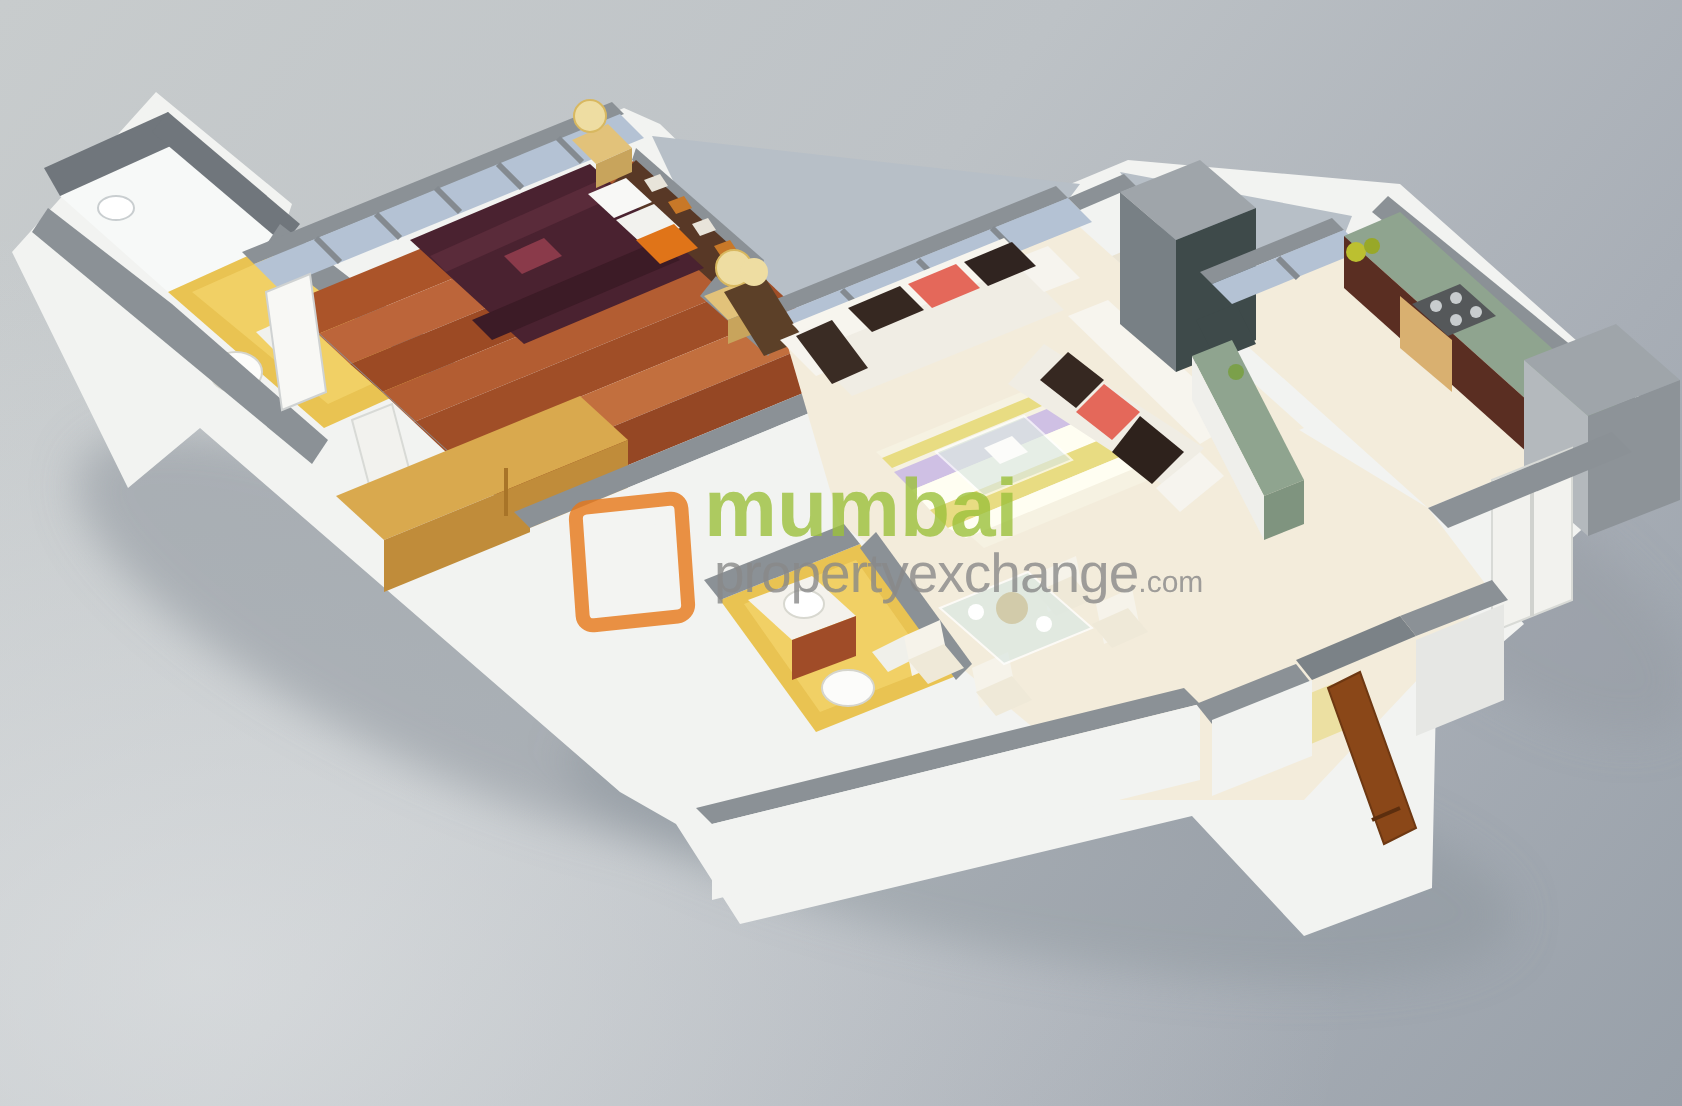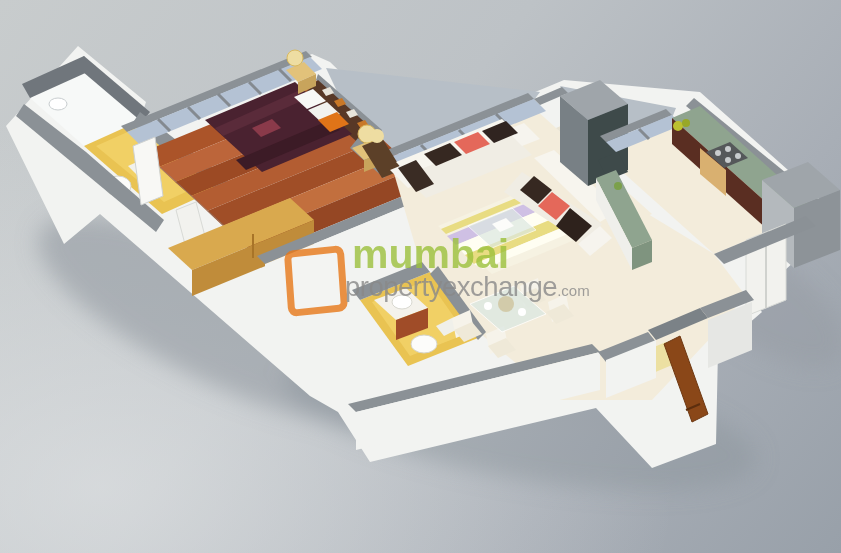--- a/index.html
+++ b/index.html
@@ -23,21 +23,21 @@
     border:7px solid #e87818;border-radius:9px;
     transform:rotate(-4deg) skewY(-2deg);
     background:rgba(255,255,255,.10);
   }
   .wm-mumbai{
     position:absolute;left:71px;top:-6px;
     font-size:41px;font-weight:bold;letter-spacing:0px;
     color:#9cc13c;line-height:1;
   }
   .wm-pex{
-    position:absolute;left:64px;top:33px;
+    position:absolute;left:76px;top:33px;
     font-size:27.5px;font-weight:normal;letter-spacing:-0.5px;
     color:#898989;line-height:1;
   }
   .wm-tld{font-size:15px;letter-spacing:0;}
   
   .caption{
     position:absolute;left:618px;top:497px;width:200px;
     text-align:right;
     font-family:"Liberation Serif", serif;
     font-size:15px;color:#39404a;letter-spacing:.3px;

